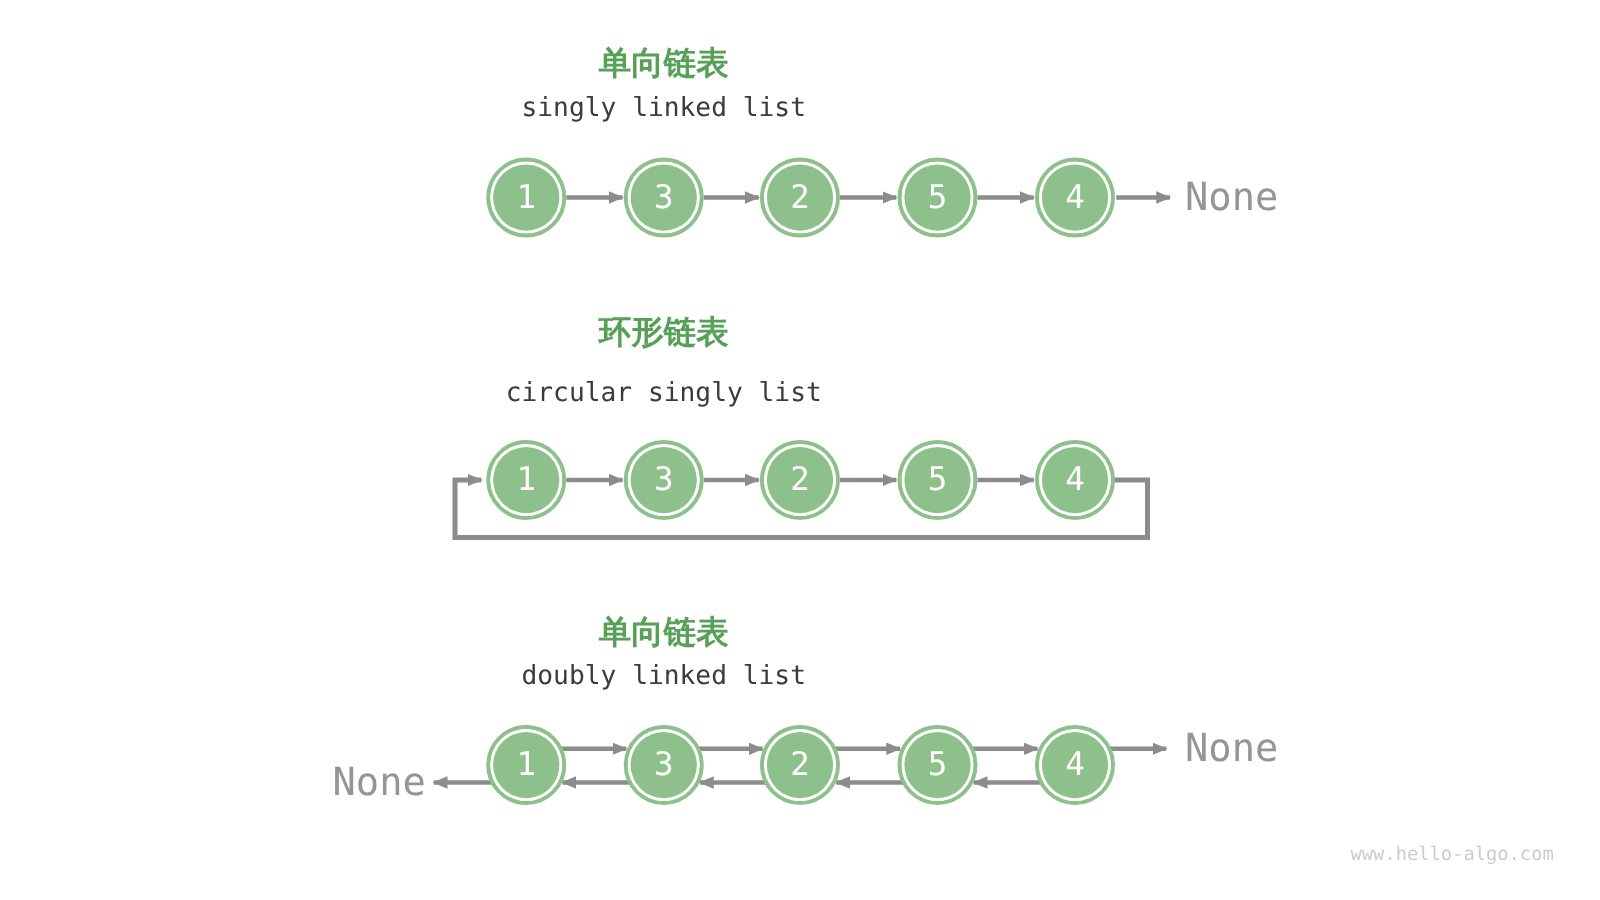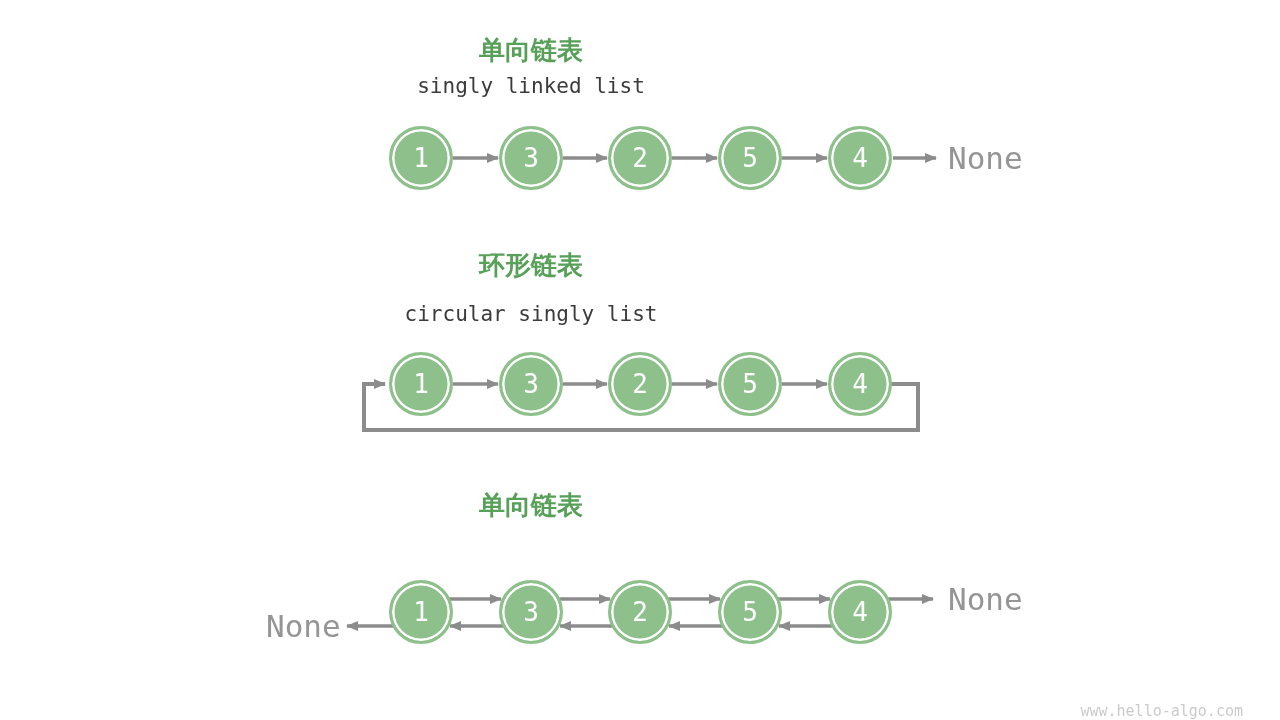--- a/index.html
+++ b/index.html
@@ -22,21 +22,21 @@
     border-radius:50%; background:#8DC08A; border:3px solid #8DC08A;
     box-shadow: inset 0 0 0 2.5px #ffffff;
     display:flex; align-items:center; justify-content:center;
     color:#ffffff; font-size:26px; line-height:1;
   }
   .none-label {
     position:absolute; font-size:31px; line-height:28px; color:#959595;
   }
   .none-left { width:70px; text-align:right; }
   .watermark {
-    position:absolute; right:37px; top:674px; font-size:15px; color:#CBCBCB;margin-top:28px;
+    position:absolute; right:37px; top:674px; font-size:15px; color:#CBCBCB;
   }
 </style>
 </head>
 <body>
 
 <div class="canvas">
 
   <svg class="arrows" width="1280" height="720" viewBox="0 0 1280 720">
     <defs>
       <marker id="ah" markerUnits="userSpaceOnUse" markerWidth="13" markerHeight="11" refX="11" refY="5" orient="auto">
@@ -105,20 +105,21 @@
       <span>2</span>
     </div>
   <div class="node" style="left:718px; top:352px">
       <span>5</span>
     </div>
   <div class="node" style="left:828px; top:352px">
       <span>4</span>
     </div>
 
   <div class="title-zh" style="top:492px">单向链表</div>
+  <div class="title-en" style="top:528px">doubly linked list</div>
 
   <div class="node" style="left:389px; top:580px">
       <span>1</span>
     </div>
   <div class="node" style="left:499px; top:580px">
       <span>3</span>
     </div>
   <div class="node" style="left:608px; top:580px">
       <span>2</span>
     </div>

